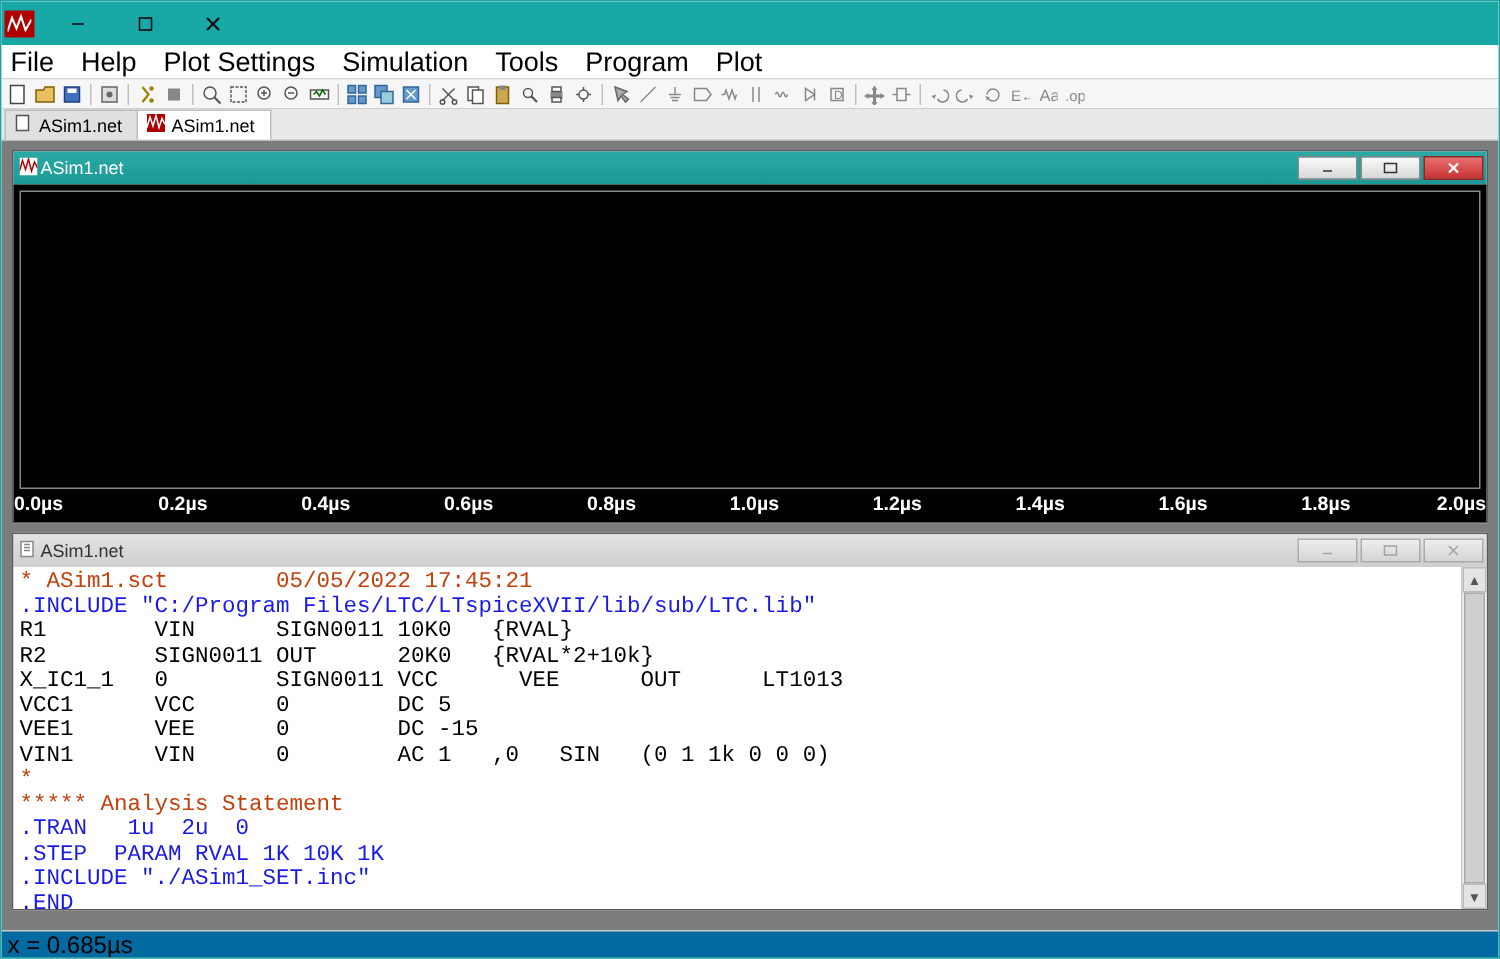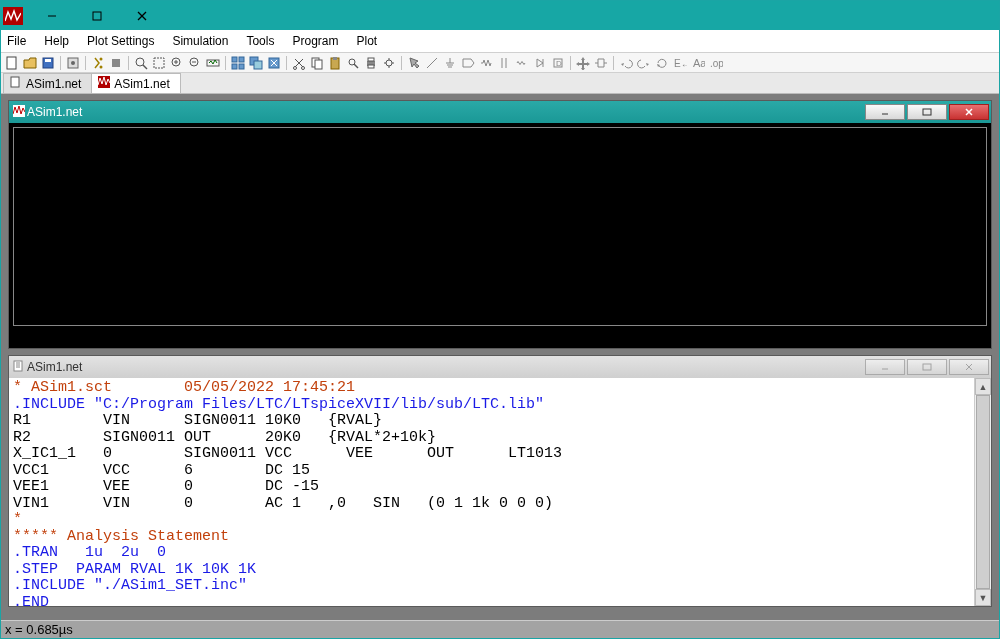--- a/index.html
+++ b/index.html
@@ -3,21 +3,21 @@
 <meta charset="utf-8">
 <style>
   * { box-sizing: border-box; margin: 0; padding: 0; }
   body { font-family: "Segoe UI", Tahoma, sans-serif; font-size: 12px; background: #f0f0f0; width: 1000px; height: 639px; overflow: hidden; border: 1px solid #1aa5a5; }
   .titlebar { background: #17a7a5; height: 29px; display: flex; align-items: center; padding: 0 2px; }
   .titlebar .icon { width: 20px; height: 18px; background: #b00000; margin-right: 6px; display:flex; align-items:center; justify-content:center; }
   .titlebar .icon svg { width: 16px; height: 14px; }
   .titlebar .title { flex: 1; color: #000; font-size: 13px; }
   .titlebar .winbtn { width: 45px; height: 20px; display: flex; align-items: center; justify-content: center; cursor: pointer; }
   .menubar { background: #fff; height: 23px; display: flex; align-items: center; padding: 0 6px; gap: 18px; border-bottom: 1px solid #d0d0d0; color:#000; }
-  .menubar span { cursor: pointer; font-size: 12px; }
+  .menubar span { cursor: pointer; font-size: 18px; }
   .toolbar { background: #f6f6f6; height: 20px; border-bottom: 1px solid #d0d0d0; display: flex; align-items: center; padding: 0 3px; gap: 2px; }
   .toolbar .tbtn { width: 16px; height: 16px; display:flex; align-items:center; justify-content:center; cursor:pointer; }
   .toolbar .sep { width: 1px; height: 14px; background: #c0c0c0; margin: 0 2px; }
   .doctabs { background: #e9e9e9; height: 21px; display: flex; align-items: flex-end; padding-left: 2px; border-bottom: 1px solid #bbb; }
   .doctab { padding: 2px 10px 2px 6px; background: #e0e0e0; border: 1px solid #bbb; border-bottom: none; margin-right: -1px; display:flex; align-items:center; gap:4px; font-size:12px; cursor:pointer; }
   .doctab.active { background: #fff; }
   .workarea { background: #7c7c7c; padding: 6px 7px; height: calc(100% - 29px - 23px - 20px - 21px - 18px); overflow:hidden; }
   .mdi { border: 1px solid #5a5a5a; margin-bottom: 6px; background:#fff; }
   .mdi-titlebar { height: 22px; background: linear-gradient(#e3e3e3,#cfcfcf); display:flex; align-items:center; padding-left:4px; }
   .mdi-titlebar.active { background: linear-gradient(#2aa9a7,#1a9896); }
@@ -30,21 +30,21 @@
   .plot { background:#000; height: 225px; position:relative; }
   .plot .frame { position:absolute; left:4px; right:4px; top:4px; bottom:22px; border:1px solid #888; }
   .plot .xaxis { position:absolute; left:0; right:0; bottom:2px; height:18px; font-family: Arial, sans-serif; color:#fff; font-size:13px; font-weight:bold; }
   .plot .tick { position:absolute; transform:translateX(-50%); white-space:nowrap; }
   .netlist { background:#fff; height: 228px; position:relative; }
   .netlist pre { font-family: "Courier New", monospace; font-size: 15px; line-height: 16.5px; padding: 2px 4px; white-space: pre; }
   .netlist .scroll { position:absolute; right:0; top:0; bottom:0; width:17px; background:#f0f0f0; border-left:1px solid #ccc; }
   .netlist .scroll .arrow { height:17px; background:#e3e3e3; border:1px solid #bbb; display:flex; align-items:center; justify-content:center; cursor:pointer; font-size:9px; color:#555;}
   .netlist .scroll .track { height:calc(100% - 34px); position:relative; }
   .netlist .scroll .thumb { position:absolute; left:1px; right:1px; top:0; height:100%; background:#cfcfcf; border:1px solid #aaa; }
-  .statusbar { height:18px; background:#a3a3a3; border-top:1px solid #ccc; padding:1px 4px; font-size:13px; }
+  .statusbar { height:18px; background:#0369a1; border-top:1px solid #ccc; padding:1px 4px; font-size:16px; }
   .c-green { color:#c2410c; }
   .c-blue  { color:#1a1ae6; }
   .c-black { color:#000000; }
   .docicon svg { width:12px; height:12px; }
 </style>
 </head>
 <body>
 
 <div class="titlebar">
   <div class="icon">
@@ -348,20 +348,33 @@
         <div class="mdi-btn close">
             <svg width="10" height="8">
               <line x1="2" y1="1" x2="8" y2="7" stroke="#fff" stroke-width="1.5"></line>
               <line x1="8" y1="1" x2="2" y2="7" stroke="#fff" stroke-width="1.5"></line>
             </svg>
           </div>
       </div>
     </div>
     <div class="plot">
       <div class="frame"></div>
+      <div class="xaxis">
+        <span class="tick" style="left:1.7%">0.0µs</span>
+        <span class="tick" style="left:11.5%">0.2µs</span>
+        <span class="tick" style="left:21.2%">0.4µs</span>
+        <span class="tick" style="left:30.9%">0.6µs</span>
+        <span class="tick" style="left:40.6%">0.8µs</span>
+        <span class="tick" style="left:50.3%">1.0µs</span>
+        <span class="tick" style="left:60.0%">1.2µs</span>
+        <span class="tick" style="left:69.7%">1.4µs</span>
+        <span class="tick" style="left:79.4%">1.6µs</span>
+        <span class="tick" style="left:89.1%">1.8µs</span>
+        <span class="tick" style="left:98.3%">2.0µs</span>
+      </div>
     </div>
   </div>
 
   <div class="mdi">
     <div class="mdi-titlebar">
       <span class="docicon"><svg viewBox="0 0 12 12" width="14" height="14">
             <rect x="1" y="1" width="8" height="10" fill="#fff" stroke="#888"></rect>
             <line x1="3" y1="3" x2="7" y2="3" stroke="#888"></line>
             <line x1="3" y1="5" x2="7" y2="5" stroke="#888"></line>
             <line x1="3" y1="7" x2="7" y2="7" stroke="#888"></line>
@@ -385,21 +398,21 @@
             </svg>
           </div>
       </div>
     </div>
     <div class="netlist">
 <pre><span class="c-green">* ASim1.sct        05/05/2022 17:45:21</span>
 <span class="c-blue">.INCLUDE "C:/Program Files/LTC/LTspiceXVII/lib/sub/LTC.lib"</span>
 <span class="c-black">R1        VIN      SIGN0011 10K0   {RVAL}</span>
 <span class="c-black">R2        SIGN0011 OUT      20K0   {RVAL*2+10k}</span>
 <span class="c-black">X_IC1_1   0        SIGN0011 VCC      VEE      OUT      LT1013</span>
-<span class="c-black">VCC1      VCC      6        DC 15</span>
+<span class="c-black">VCC1      VCC      0        DC 5</span>
 <span class="c-black">VEE1      VEE      0        DC -15</span>
 <span class="c-black">VIN1      VIN      0        AC 1   ,0   SIN   (0 1 1k 0 0 0)</span>
 <span class="c-green">*</span>
 <span class="c-green">***** Analysis Statement</span>
 <span class="c-blue">.TRAN   1u  2u  0</span>
 <span class="c-blue">.STEP  PARAM RVAL 1K 10K 1K</span>
 <span class="c-blue">.INCLUDE "./ASim1_SET.inc"</span>
 <span class="c-blue">.END</span></pre>
       <div class="scroll">
         <div class="arrow">▲</div>

